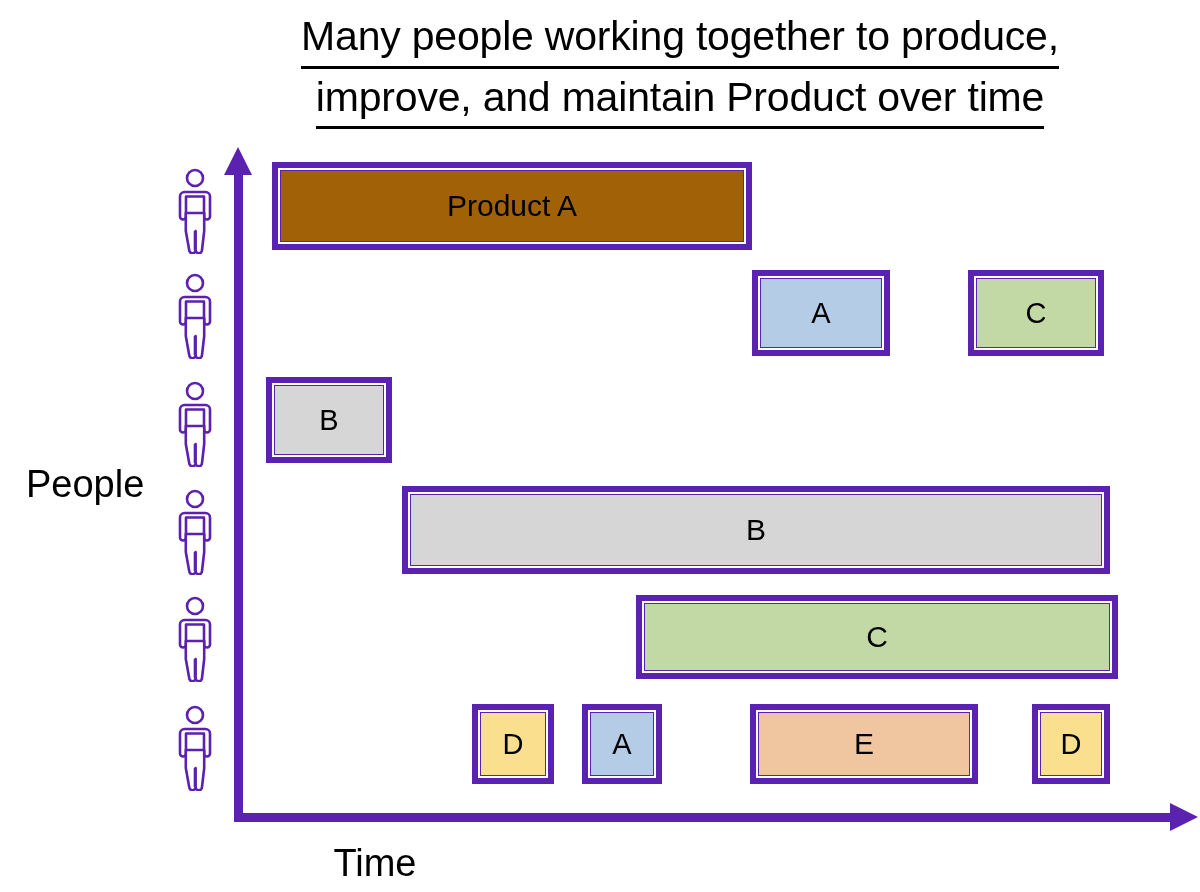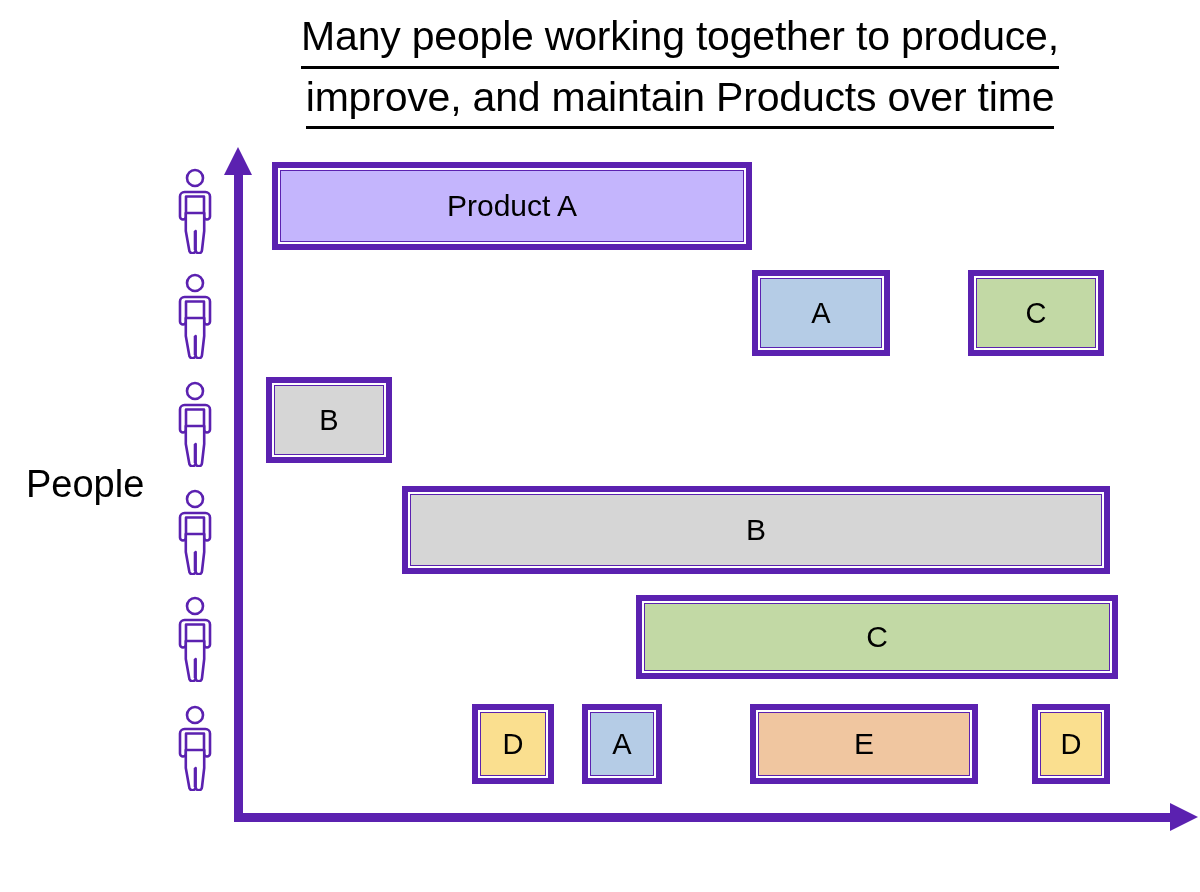--- a/index.html
+++ b/index.html
@@ -127,30 +127,31 @@
   }
   .bar.small .bar-inner { font-size: 29px; }
 </style>
 </head>
 <body>
 
 <div id="slide">
 
   <div class="title">
     <div><span class="tline">Many people working together to produce,</span></div>
-    <div><span class="tline">improve, and maintain Products over time</span></div>
+    <div><span class="tline">improve, and maintain Product over time</span></div>
   </div>
 
   <div class="axis-y-line"></div>
   <div class="axis-y-head"></div>
 
   <div class="axis-x-line"></div>
   <div class="axis-x-head"></div>
 
   <div class="label-people">People</div>
+  <div class="label-time"><span>Time</span></div>
 
   <div id="people-layer">
       <div class="person" style="left: 176px; top: 168px;">
         <svg viewBox="0 0 38 86" xmlns="http://www.w3.org/2000/svg">
           <circle cx="19" cy="10" r="8" fill="#ffffff" stroke="#5b21b0" stroke-width="2.6"></circle>
           <path d="M8.5 24 h21 a4.5 4.5 0 0 1 4.5 4.5 v20 a3 3 0 0 1 -6 0 v-20 h-18 v20 a3 3 0 0 1 -6 0 v-20 a4.5 4.5 0 0 1 4.5 -4.5 z" fill="#ffffff" stroke="#5b21b0" stroke-width="2.6" stroke-linejoin="round"></path>
           <path d="M9.8 45 h18.4 v18 l-2.2 19 a3.2 3.2 0 0 1 -6.4 0 l0 -19 l0 19 a3.2 3.2 0 0 1 -6.4 0 l-3.4 -19 z" fill="#ffffff" stroke="#5b21b0" stroke-width="2.6" stroke-linejoin="round"></path>
           <line x1="19" y1="63" x2="19" y2="82" stroke="#5b21b0" stroke-width="2.6"></line>
         </svg>
       </div>
@@ -191,21 +192,21 @@
           <circle cx="19" cy="10" r="8" fill="#ffffff" stroke="#5b21b0" stroke-width="2.6"></circle>
           <path d="M8.5 24 h21 a4.5 4.5 0 0 1 4.5 4.5 v20 a3 3 0 0 1 -6 0 v-20 h-18 v20 a3 3 0 0 1 -6 0 v-20 a4.5 4.5 0 0 1 4.5 -4.5 z" fill="#ffffff" stroke="#5b21b0" stroke-width="2.6" stroke-linejoin="round"></path>
           <path d="M9.8 45 h18.4 v18 l-2.2 19 a3.2 3.2 0 0 1 -6.4 0 l0 -19 l0 19 a3.2 3.2 0 0 1 -6.4 0 l-3.4 -19 z" fill="#ffffff" stroke="#5b21b0" stroke-width="2.6" stroke-linejoin="round"></path>
           <line x1="19" y1="63" x2="19" y2="82" stroke="#5b21b0" stroke-width="2.6"></line>
         </svg>
       </div>
     </div>
 
   <div id="bars-layer">
       <div class="bar" style="left: 272px; top: 162px; width: 480px; height: 88px;">
-        <div class="bar-inner" style="background: #c4b5fd;">Product A</div>
+        <div class="bar-inner" style="background: #a16207;">Product A</div>
       </div>
       <div class="bar small" style="left: 752px; top: 270px; width: 138px; height: 86px;">
         <div class="bar-inner" style="background: rgb(181, 204, 230);">A</div>
       </div>
       <div class="bar small" style="left: 968px; top: 270px; width: 136px; height: 86px;">
         <div class="bar-inner" style="background: rgb(194, 217, 165);">C</div>
       </div>
       <div class="bar small" style="left: 266px; top: 377px; width: 126px; height: 86px;">
         <div class="bar-inner" style="background: rgb(214, 214, 214);">B</div>
       </div>

